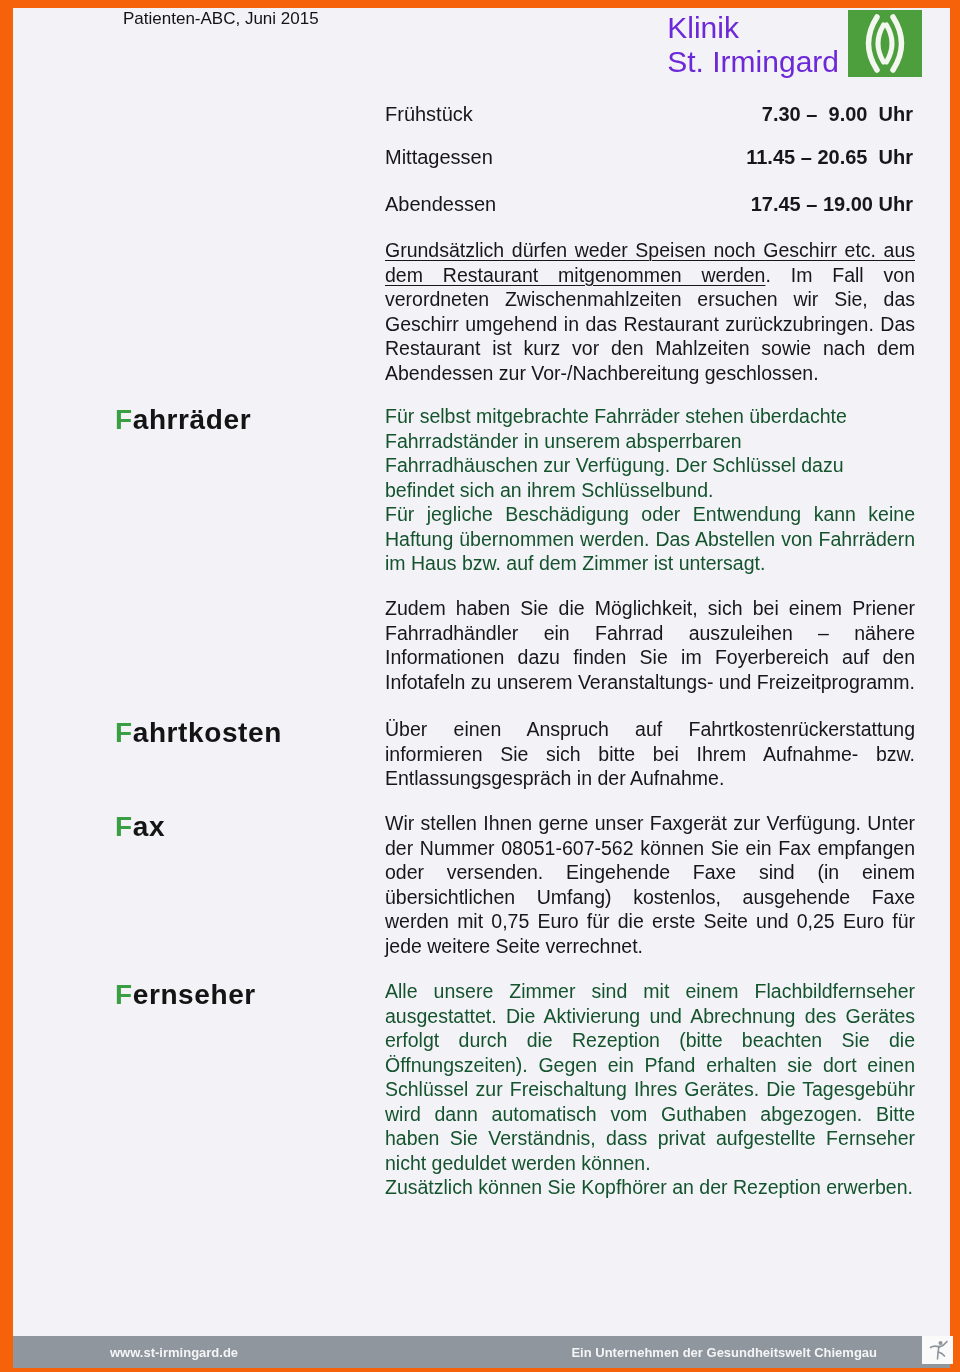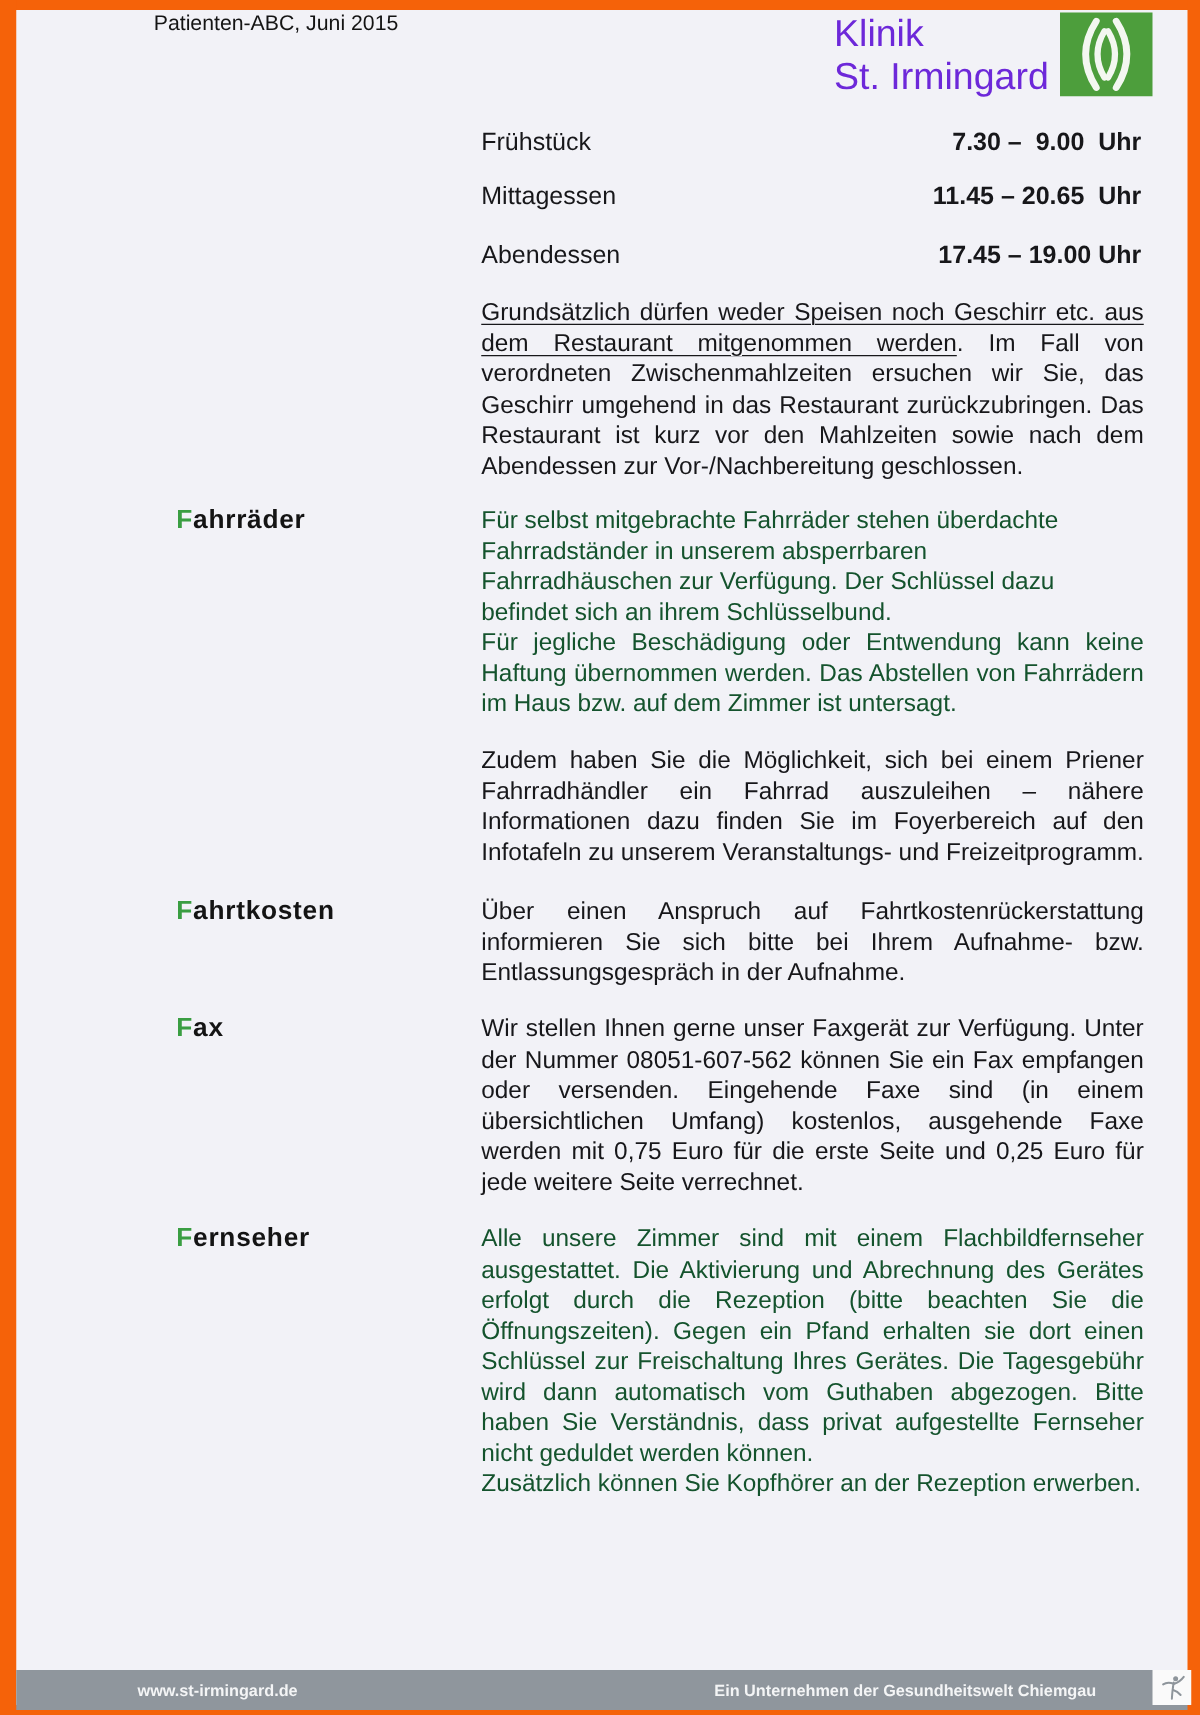--- a/index.html
+++ b/index.html
@@ -20,21 +20,21 @@
   .logo-mark{width:74px;height:67px;background:#4d9e3c;display:flex;align-items:center;justify-content:center;}
 
   .meal-row{position:absolute;left:385px;width:528px;display:flex;justify-content:space-between;font-size:20px;color:#17171a;}
   .meal-time{font-weight:bold;white-space:pre;}
 
   .para{position:absolute;left:385px;width:530px;font-size:19.5px;line-height:24.5px;margin:0;color:#17171a;}
   .flowpara{font-size:19.5px;line-height:24.5px;margin:0;color:#14532d;}
   .justify{text-align:justify;}
   .u{text-decoration:underline;text-decoration-thickness:1.4px;text-underline-offset:3px;}
 
-  .heading{position:absolute;left:141px;font-weight:bold;font-size:21px;letter-spacing:0.6px;color:#141414;}
+  .heading{position:absolute;left:115px;font-weight:bold;font-size:28px;letter-spacing:0.6px;color:#141414;}
   .green-initial{color:#3a9e42;}
 
   .footer-bar{
     position:absolute;left:13px;top:1336px;width:937px;height:32px;background:#8f969d;
     display:flex;align-items:center;font-size:13px;font-weight:bold;color:#f4f5f6;
   }
   .footer-site{margin-left:97px;}
   .footer-tagline{margin-left:auto;margin-right:73px;}
   .footer-logo{
     position:absolute;left:922px;top:1336px;width:31px;height:28px;background:#fafafa;

